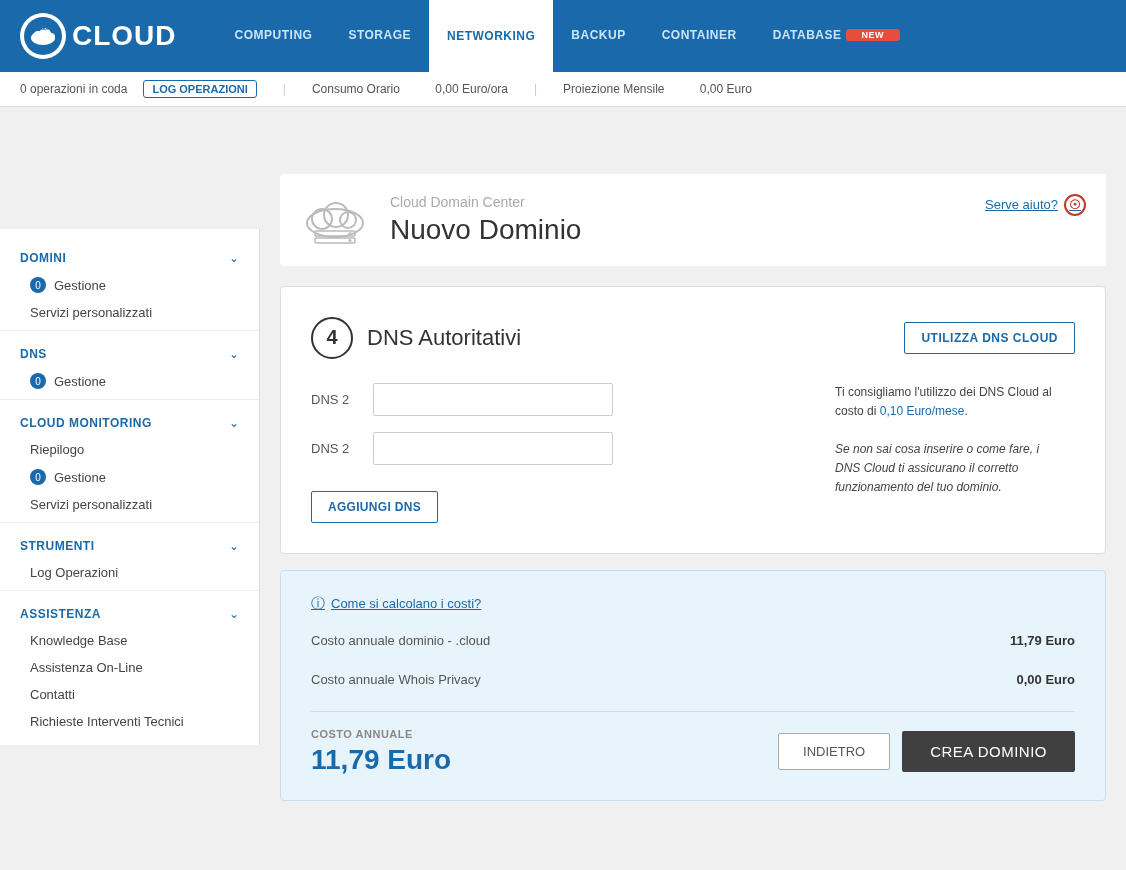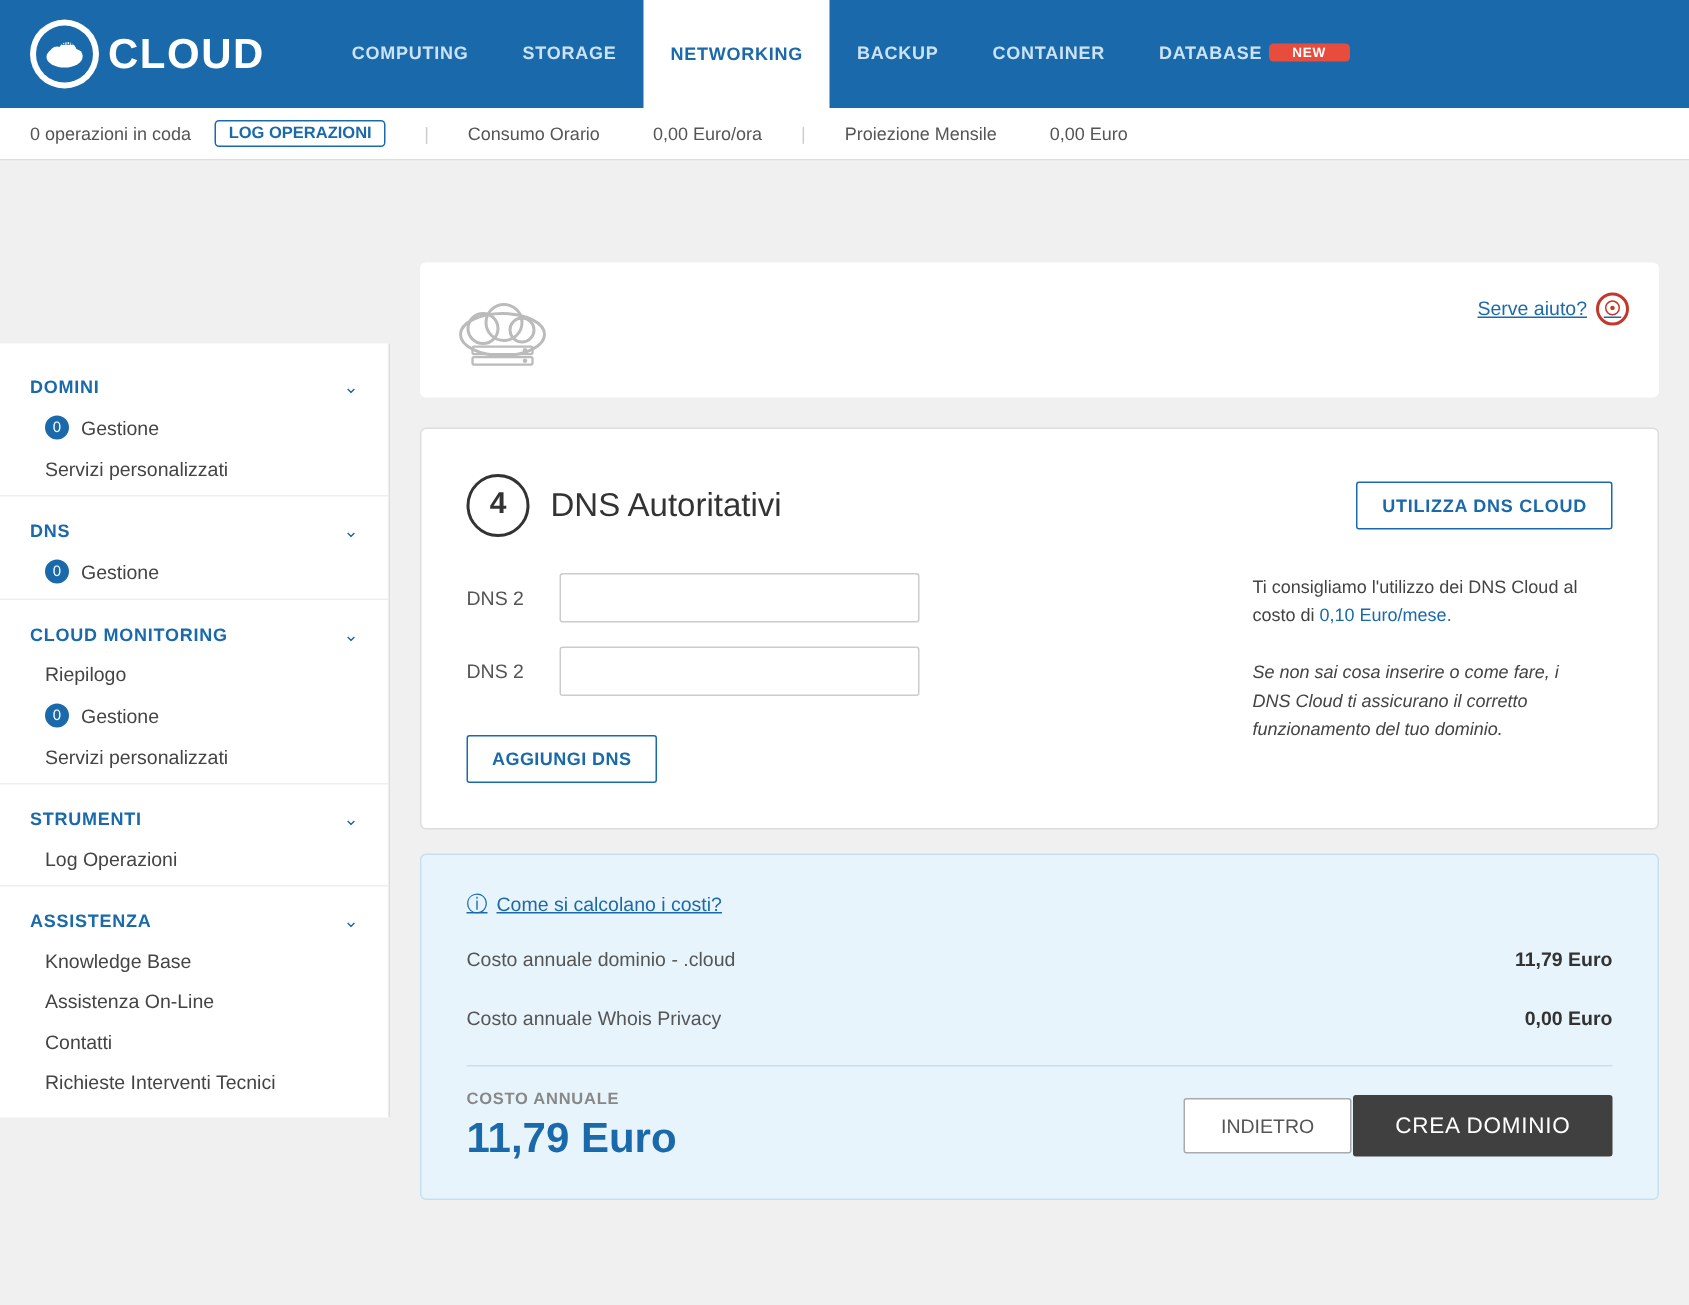--- a/index.html
+++ b/index.html
@@ -70,21 +70,21 @@
     .cost-section { background: #e8f4fb; border: 1px solid #c5dff0; border-radius: 4px; padding: 24px 30px; }
     .cost-info-link { color: #1a6aab; font-size: 13px; cursor: pointer; text-decoration: underline; display: flex; align-items: center; gap: 6px; margin-bottom: 20px; }
     .cost-info-icon { color: #1a6aab; font-size: 14px; }
     .cost-row { display: flex; align-items: center; justify-content: space-between; margin-bottom: 12px; padding-bottom: 12px; }
     .cost-row-label { color: #555; font-size: 13px; }
     .cost-row-value { color: #333; font-size: 13px; font-weight: bold; min-width: 120px; text-align: right; }
     .cost-divider { border: none; border-top: 1px solid #c5dff0; margin-bottom: 16px; }
     .cost-total-area { display: flex; align-items: center; justify-content: space-between; margin-top: 12px; }
     .cost-total-label { color: #888; font-size: 11px; font-weight: bold; letter-spacing: 0.5px; margin-bottom: 4px; text-transform: uppercase; }
     .cost-total-value { color: #1a6aab; font-size: 28px; font-weight: bold; }
-    .cost-buttons { display: flex; gap: 1px; align-items: center; }
+    .cost-buttons { display: flex; gap: 12px; align-items: center; }
     .btn-back { background: #fff; border: 1px solid #aaa; color: #555; padding: 10px 24px; font-size: 13px; cursor: pointer; border-radius: 2px; }
     .btn-create { background: #404040; border: none; color: #fff; padding: 12px 28px; font-size: 15px; font-weight: normal; cursor: pointer; border-radius: 2px; letter-spacing: 0.5px; }
 
     
   </style>
 </head>
 <body>
 
 <header class="header">
   <div class="logo-area">
@@ -208,20 +208,24 @@
             <circle cx="22" cy="24" r="10" fill="none" stroke="#bbb" stroke-width="2"></circle>
             <circle cx="36" cy="20" r="12" fill="none" stroke="#bbb" stroke-width="2"></circle>
             <circle cx="48" cy="25" r="8" fill="none" stroke="#bbb" stroke-width="2"></circle>
 
             <rect x="15" y="36" width="40" height="5" rx="1" fill="none" stroke="#bbb" stroke-width="1.5"></rect>
             <rect x="15" y="43" width="40" height="5" rx="1" fill="none" stroke="#bbb" stroke-width="1.5"></rect>
             <circle cx="50" cy="38.5" r="1.5" fill="#bbb"></circle>
             <circle cx="50" cy="45.5" r="1.5" fill="#bbb"></circle>
           </svg>
         </div>
+        <div>
+          <div class="page-subtitle">Cloud Domain Center</div>
+          <div class="page-title">Nuovo Dominio</div>
+        </div>
       </div>
       <div class="help-link">
         <span>Serve aiuto?</span>
         <div class="help-icon">☉</div>
       </div>
     </div>
 
     <div class="dns-section">
       <div class="dns-section-header">
         <div class="dns-section-title-area">

